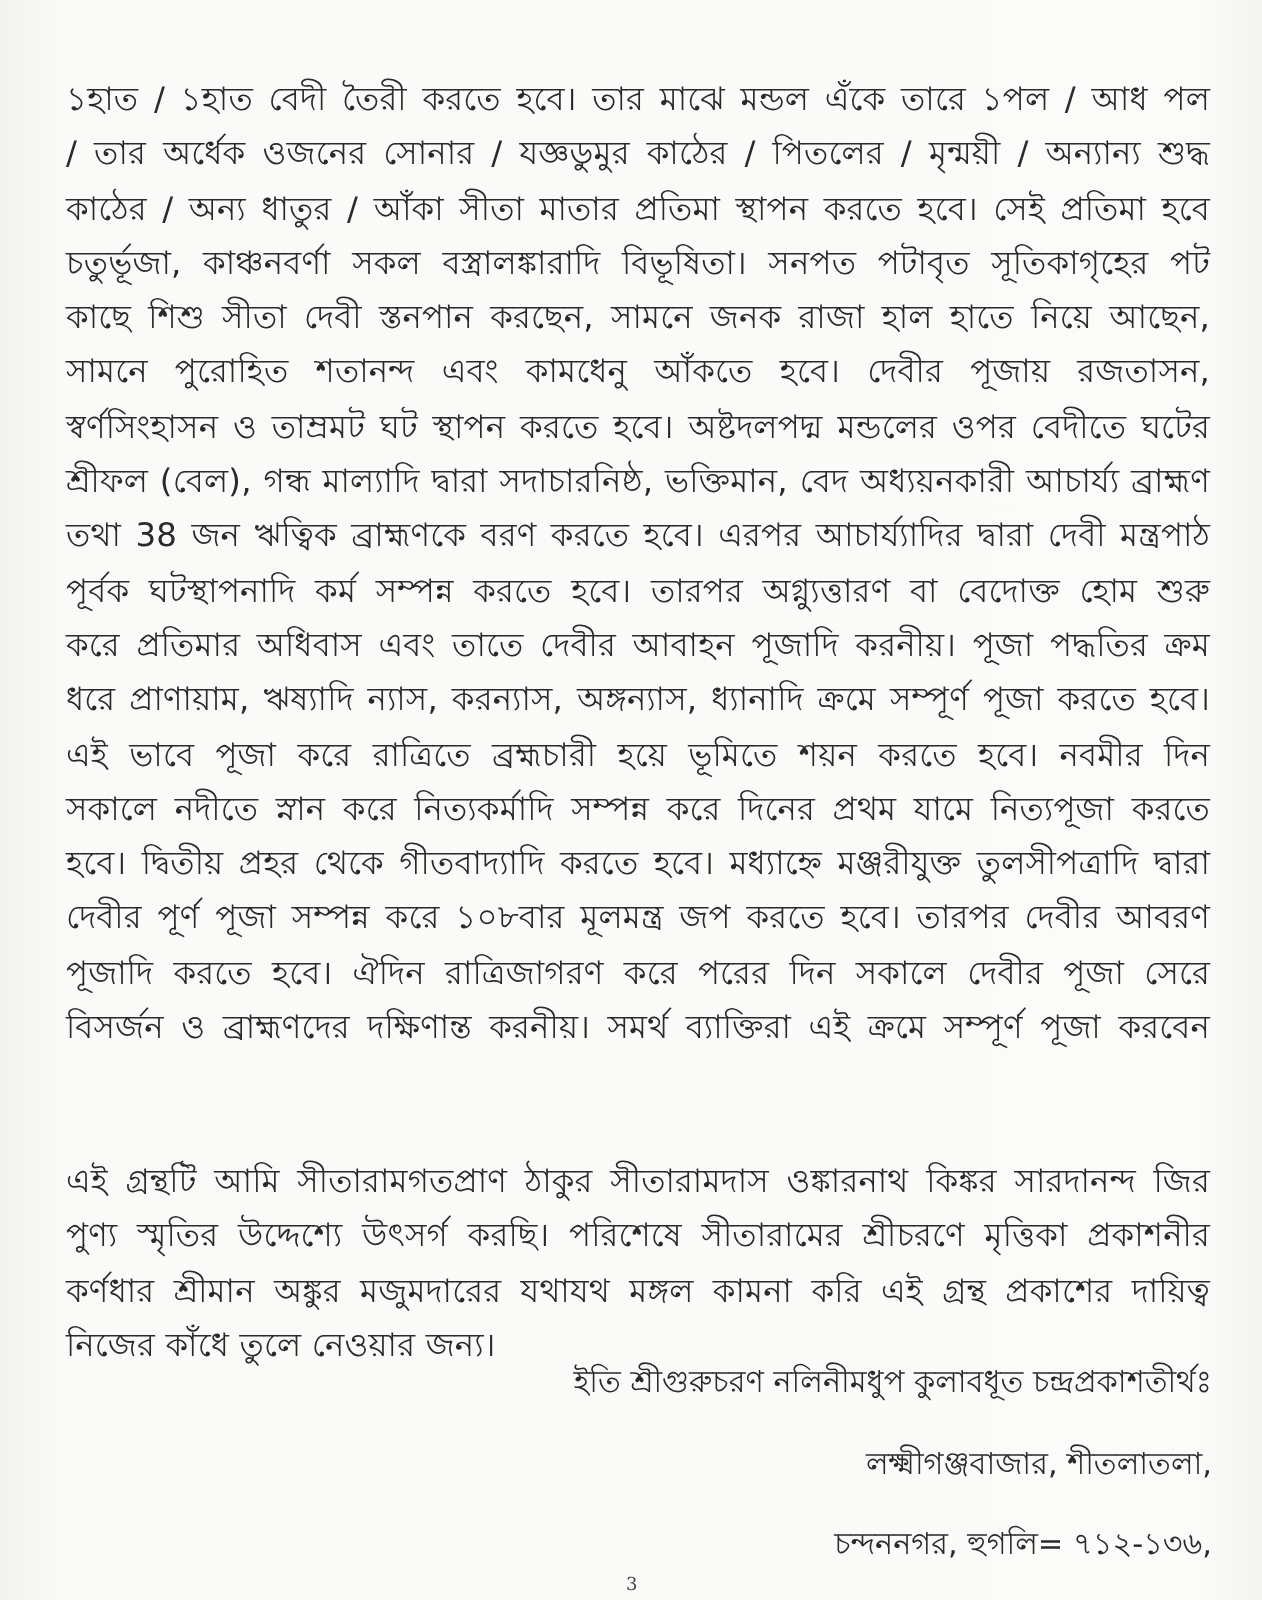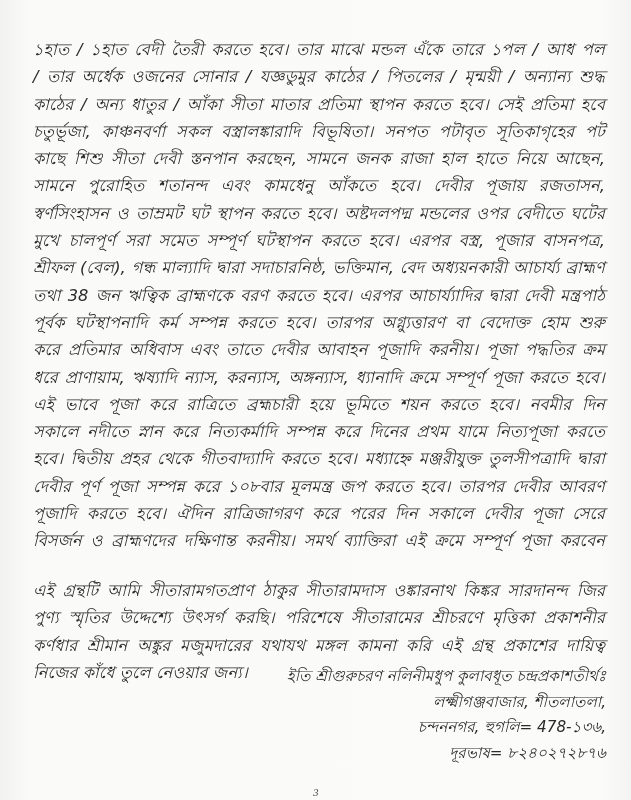--- a/index.html
+++ b/index.html
@@ -13,21 +13,20 @@
     position: relative;
     overflow: hidden;
     font-family: "DejaVu Sans", "Liberation Sans", sans-serif;
     color: #2a2a2a;
   }
   .page {
     position: absolute;
     left: 0; top: 0;
     width: 631px; height: 800px;
     background: linear-gradient(90deg, #f2f2f0 0px, #fafaf8 30px, #fbfbf9 600px, #f4f4f2 631px);
-    font-style: italic;
   }
   .body-text {
     position: absolute;
     left: 33px;
     top: 36px;
     width: 572px;
   }
   .line {
     display: block;
     height: 27.3px;
@@ -53,20 +52,21 @@
     top: 664px;
     width: 400px;
     text-align: right;
   }
   .signature .sig-line {
     display: block;
     height: 25.5px;
     line-height: 25.5px;
     font-size: 15.2px;
     white-space: nowrap;
+    margin-top: 15px;
   }
   .page-number {
     position: absolute;
     left: 313px;
     top: 788px;
     font-size: 9px;
     color: #444;
     font-family: "DejaVu Serif", serif;
   }
 </style>
@@ -76,21 +76,20 @@
 <div class="page">
 
   <div class="body-text">
     <span class="line">১হাত / ১হাত বেদী তৈরী করতে হবে। তার মাঝে মন্ডল এঁকে তারে ১পল / আধ পল</span>
     <span class="line">/ তার অর্ধেক ওজনের সোনার / যজ্ঞডুমুর কাঠের / পিতলের / মৃন্ময়ী / অন্যান্য শুদ্ধ</span>
     <span class="line">কাঠের / অন্য ধাতুর / আঁকা সীতা মাতার প্রতিমা স্থাপন করতে হবে। সেই প্রতিমা হবে</span>
     <span class="line">চতুর্ভূজা, কাঞ্চনবর্ণা সকল বস্ত্রালঙ্কারাদি বিভূষিতা। সনপত পটাবৃত সূতিকাগৃহের পট</span>
     <span class="line">কাছে শিশু সীতা দেবী স্তনপান করছেন, সামনে জনক রাজা হাল হাতে নিয়ে আছেন,</span>
     <span class="line">সামনে পুরোহিত শতানন্দ এবং কামধেনু আঁকতে হবে। দেবীর পূজায় রজতাসন,</span>
     <span class="line">স্বর্ণসিংহাসন ও তাম্রমট ঘট স্থাপন করতে হবে। অষ্টদলপদ্ম মন্ডলের ওপর বেদীতে ঘটের</span>
-    <span class="line">মুখে চালপূর্ণ সরা সমেত সম্পূর্ণ ঘটস্থাপন করতে হবে। এরপর বস্ত্র, পূজার বাসনপত্র,</span>
     <span class="line">শ্রীফল (বেল), গন্ধ মাল্যাদি দ্বারা সদাচারনিষ্ঠ, ভক্তিমান, বেদ অধ্যয়নকারী আচার্য্য ব্রাহ্মণ</span>
     <span class="line">তথা 38 জন ঋত্বিক ব্রাহ্মণকে বরণ করতে হবে। এরপর আচার্য্যাদির দ্বারা দেবী মন্ত্রপাঠ</span>
     <span class="line">পূর্বক ঘটস্থাপনাদি কর্ম সম্পন্ন করতে হবে। তারপর অগ্ন্যুত্তারণ বা বেদোক্ত হোম শুরু</span>
     <span class="line">করে প্রতিমার অধিবাস এবং তাতে দেবীর আবাহন পূজাদি করনীয়। পূজা পদ্ধতির ক্রম</span>
     <span class="line">ধরে প্রাণায়াম, ঋষ্যাদি ন্যাস, করন্যাস, অঙ্গন্যাস, ধ্যানাদি ক্রমে সম্পূর্ণ পূজা করতে হবে।</span>
     <span class="line">এই ভাবে পূজা করে রাত্রিতে ব্রহ্মচারী হয়ে ভূমিতে শয়ন করতে হবে। নবমীর দিন</span>
     <span class="line">সকালে নদীতে স্নান করে নিত্যকর্মাদি সম্পন্ন করে দিনের প্রথম যামে নিত্যপূজা করতে</span>
     <span class="line">হবে। দ্বিতীয় প্রহর থেকে গীতবাদ্যাদি করতে হবে। মধ্যাহ্নে মঞ্জরীযুক্ত তুলসীপত্রাদি দ্বারা</span>
     <span class="line">দেবীর পূর্ণ পূজা সম্পন্ন করে ১০৮বার মূলমন্ত্র জপ করতে হবে। তারপর দেবীর আবরণ</span>
     <span class="line">পূজাদি করতে হবে। ঐদিন রাত্রিজাগরণ করে পরের দিন সকালে দেবীর পূজা সেরে</span>
@@ -100,19 +99,19 @@
   <div class="dedication">
     <span class="line">এই গ্রন্থটি আমি সীতারামগতপ্রাণ ঠাকুর সীতারামদাস ওঙ্কারনাথ কিঙ্কর সারদানন্দ জির</span>
     <span class="line">পুণ্য স্মৃতির উদ্দেশ্যে উৎসর্গ করছি। পরিশেষে সীতারামের শ্রীচরণে মৃত্তিকা প্রকাশনীর</span>
     <span class="line">কর্ণধার শ্রীমান অঙ্কুর মজুমদারের যথাযথ মঙ্গল কামনা করি এই গ্রন্থ প্রকাশের দায়িত্ব</span>
     <span class="line last">নিজের কাঁধে তুলে নেওয়ার জন্য।</span>
   </div>
 
   <div class="signature">
     <span class="sig-line">ইতি শ্রীগুরুচরণ নলিনীমধুপ কুলাবধূত চন্দ্রপ্রকাশতীর্থঃ</span>
     <span class="sig-line">লক্ষ্মীগঞ্জবাজার, শীতলাতলা,</span>
-    <span class="sig-line">চন্দননগর, হুগলি= 478-১৩৬,</span>
+    <span class="sig-line">চন্দননগর, হুগলি= ৭১২-১৩৬,</span>
     <span class="sig-line">দূরভাষ= ৮২৪০২৭২৮৭৬</span>
   </div>
 
   <div class="page-number">3</div>
 
 </div>
 
 </body></html>

